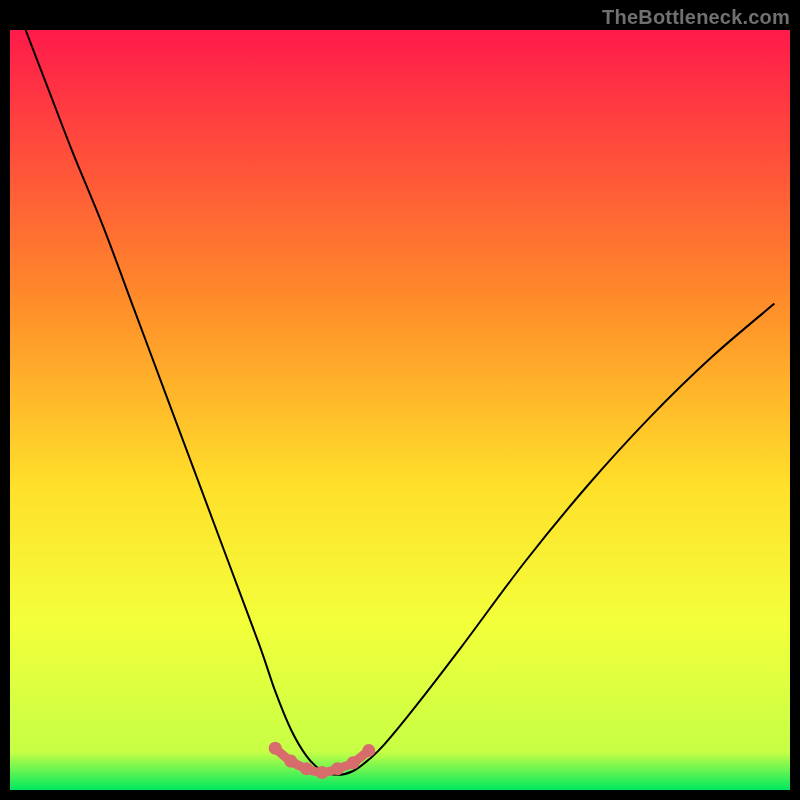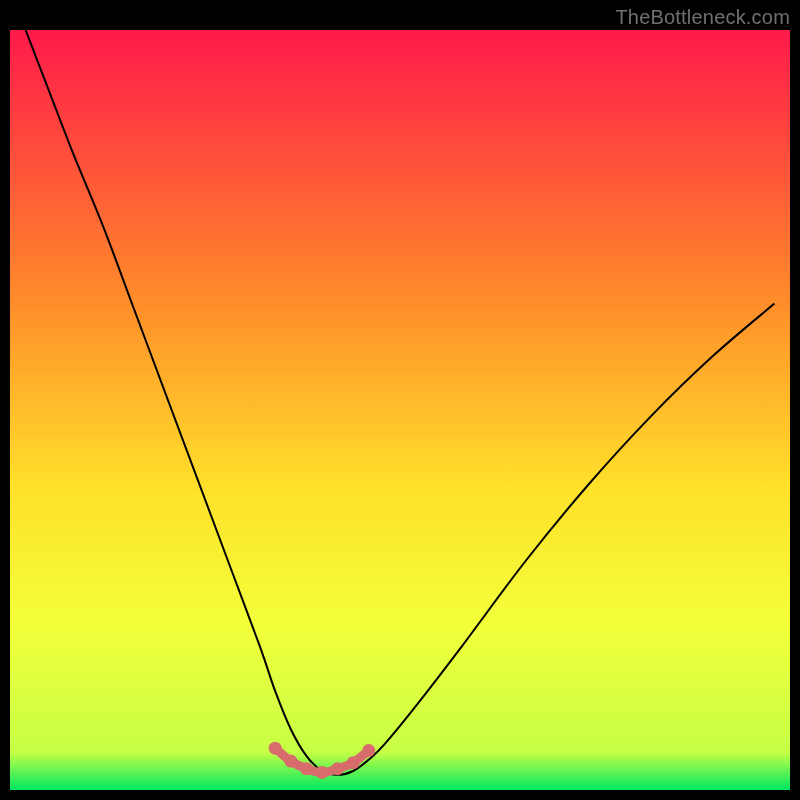--- a/index.html
+++ b/index.html
@@ -16,21 +16,21 @@
     width: 800px;
     height: 800px;
     background: #000;
   }
   .watermark {
     position: absolute;
     top: 6px;
     right: 10px;
     color: #707070;
     font-size: 20px;
-    font-weight: 400;
+    font-weight: 700;
     letter-spacing: 0.2px;
     z-index: 10;
     user-select: none;
   }
   .plot {
     position: absolute;
     left: 10px;
     top: 30px;
     width: 780px;
     height: 760px;

